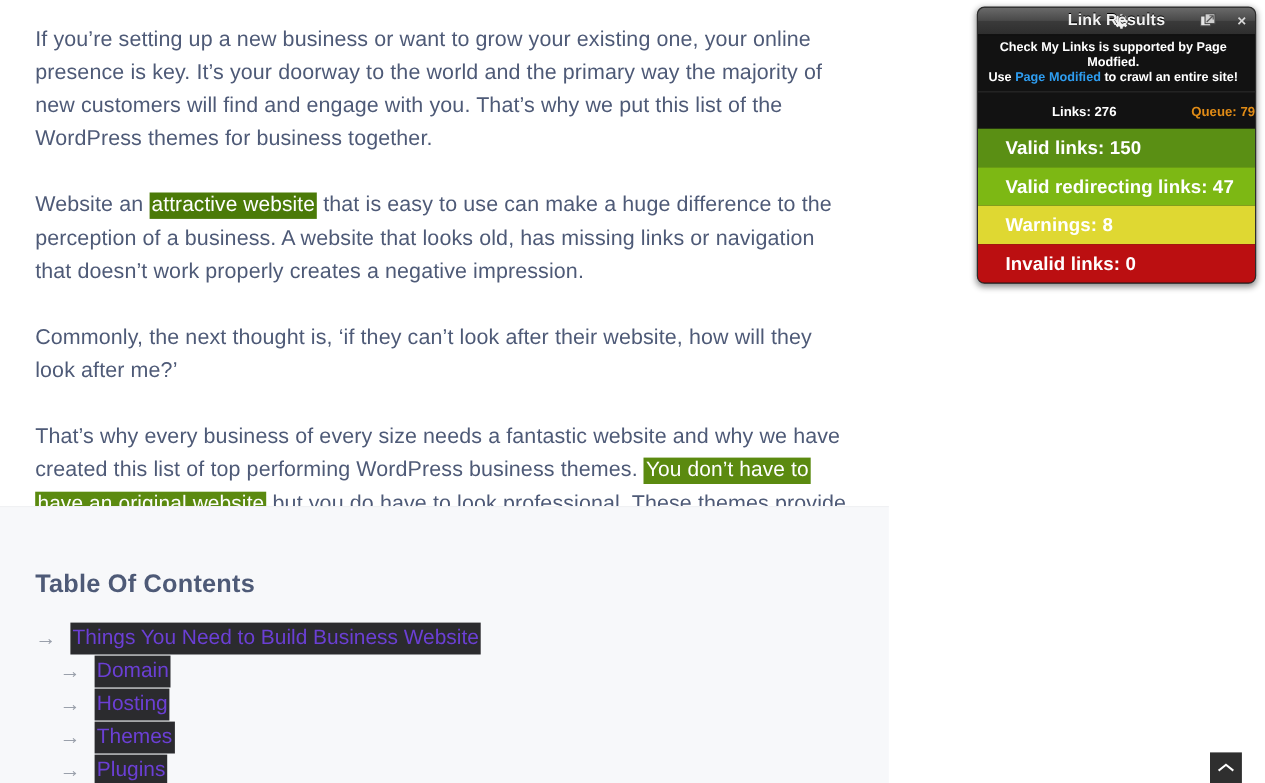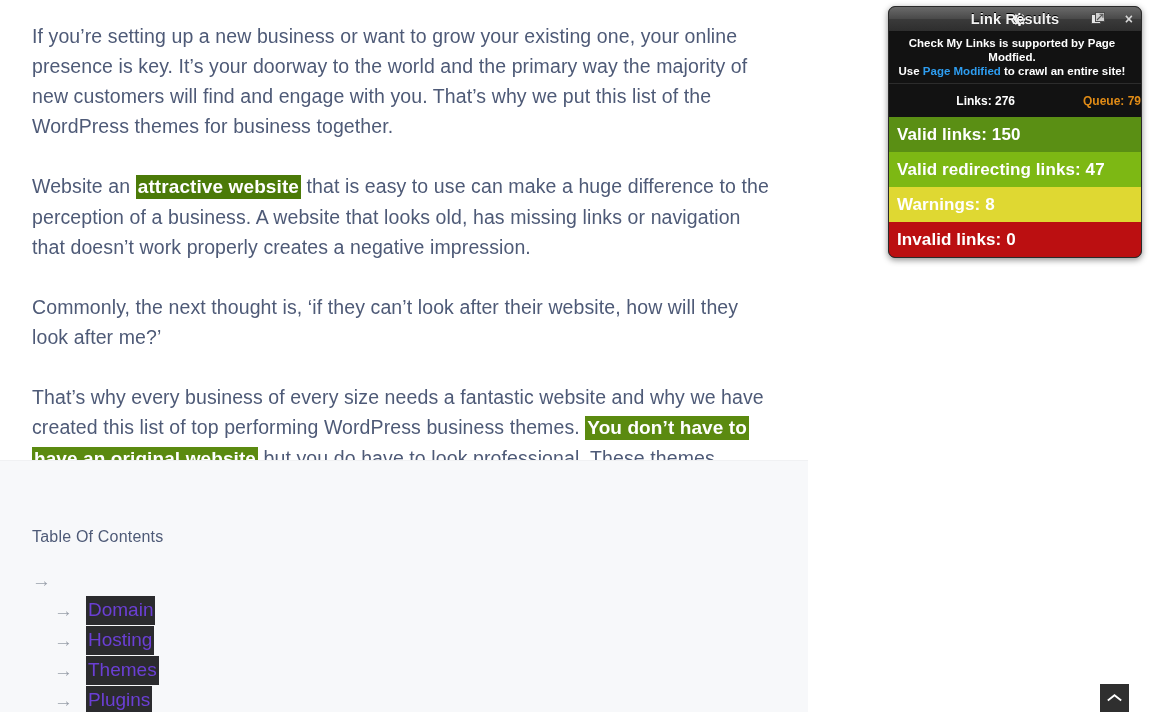--- a/index.html
+++ b/index.html
@@ -23,40 +23,40 @@
     line-height: 30px;
     margin: 0 0 30px 0;
     letter-spacing: 0.1px;
     font-weight: 400;
   }
   .para.first { margin-top: 21px; }
 
   a.green-hl {
     background: #5b8a10;
     color: #ffffff;
-    font-weight: bold;
+    font-weight: normal;
     text-decoration: none;
     padding: 1px 2px 2px 2px;
     box-decoration-break: clone;
     -webkit-box-decoration-break: clone;
     font-size: 19px;
   }
   a.green-hl.dark { background: #4b7a08; }
 
   
   .toc-box {
     position: absolute;
     left: 0px; top: 460px;
     width: 808px; height: 252px;
     background: #f7f8fa;
     border-top: 1px solid #f0f1f3;
   }
   .toc-title {
-    position: absolute; left: 32px; top: 67px;
-    font-size: 16px; color: #4e5a77; font-weight: 400;
+    position: absolute; left: 32px; top: 56px;
+    font-size: 23px; color: #4e5a77; font-weight: 700;
     letter-spacing: .2px;
   }
   .toc-list { position: absolute; left: 32px; top: 104px; width: 740px; }
   .toc-item { display: flex; align-items: center; height: 30px; }
   .toc-item.lvl2 { padding-left: 22px; }
   .toc-arrow {
     color: #9aa0ab; font-size: 19px; line-height: 1;
     margin-right: 12px; flex: 0 0 auto; width: 20px;
   }
   .toc-link {
@@ -111,21 +111,21 @@
     display: flex; border-top: 1px solid #2c2c2c;
     height: 34px; align-items: center;
   }
   .cml-cell {
     flex: 1 1 50%; text-align: right;
     font-size: 12px; font-weight: bold; color: #ffffff;
   }
   .cml-cell.queue { color: #e08b16; }
   .cml-bar {
     height: 35px; display: flex; align-items: center;
-    padding-left: 8px;
+    padding-left: 25px;
     font-size: 17px; font-weight: bold; color: #ffffff;
     letter-spacing: .1px;
   }
   .bar-valid { background: #5a8f14; }
   .bar-redirect { background: #7db814; }
   .bar-warn { background: #dfd832; color: #ffffff; }
   .bar-invalid { background: #bb0f11; }
 
   
   .to-top {
@@ -159,20 +159,21 @@
       <span>That’s why every business of every size needs a fantastic website and why we have created this list of top performing WordPress business themes. </span><a class="green-hl" href="#">You don’t have to have an original website</a><span> but you do have to look professional. These themes provide that.</span>
     </p>
   </div>
 
   <div class="toc-box">
     <div class="toc-title">Table Of Contents</div>
     <div class="toc-list">
 
       <div class="toc-item">
         <span class="toc-arrow">→</span>
+        <a class="toc-link" href="#">Things You Need to Build Business Website</a>
       </div>
 
       <div class="toc-item lvl2">
         <span class="toc-arrow">→</span>
         <a class="toc-link" href="#">Domain</a>
       </div>
 
       <div class="toc-item lvl2">
         <span class="toc-arrow">→</span>
         <a class="toc-link" href="#">Hosting</a>

